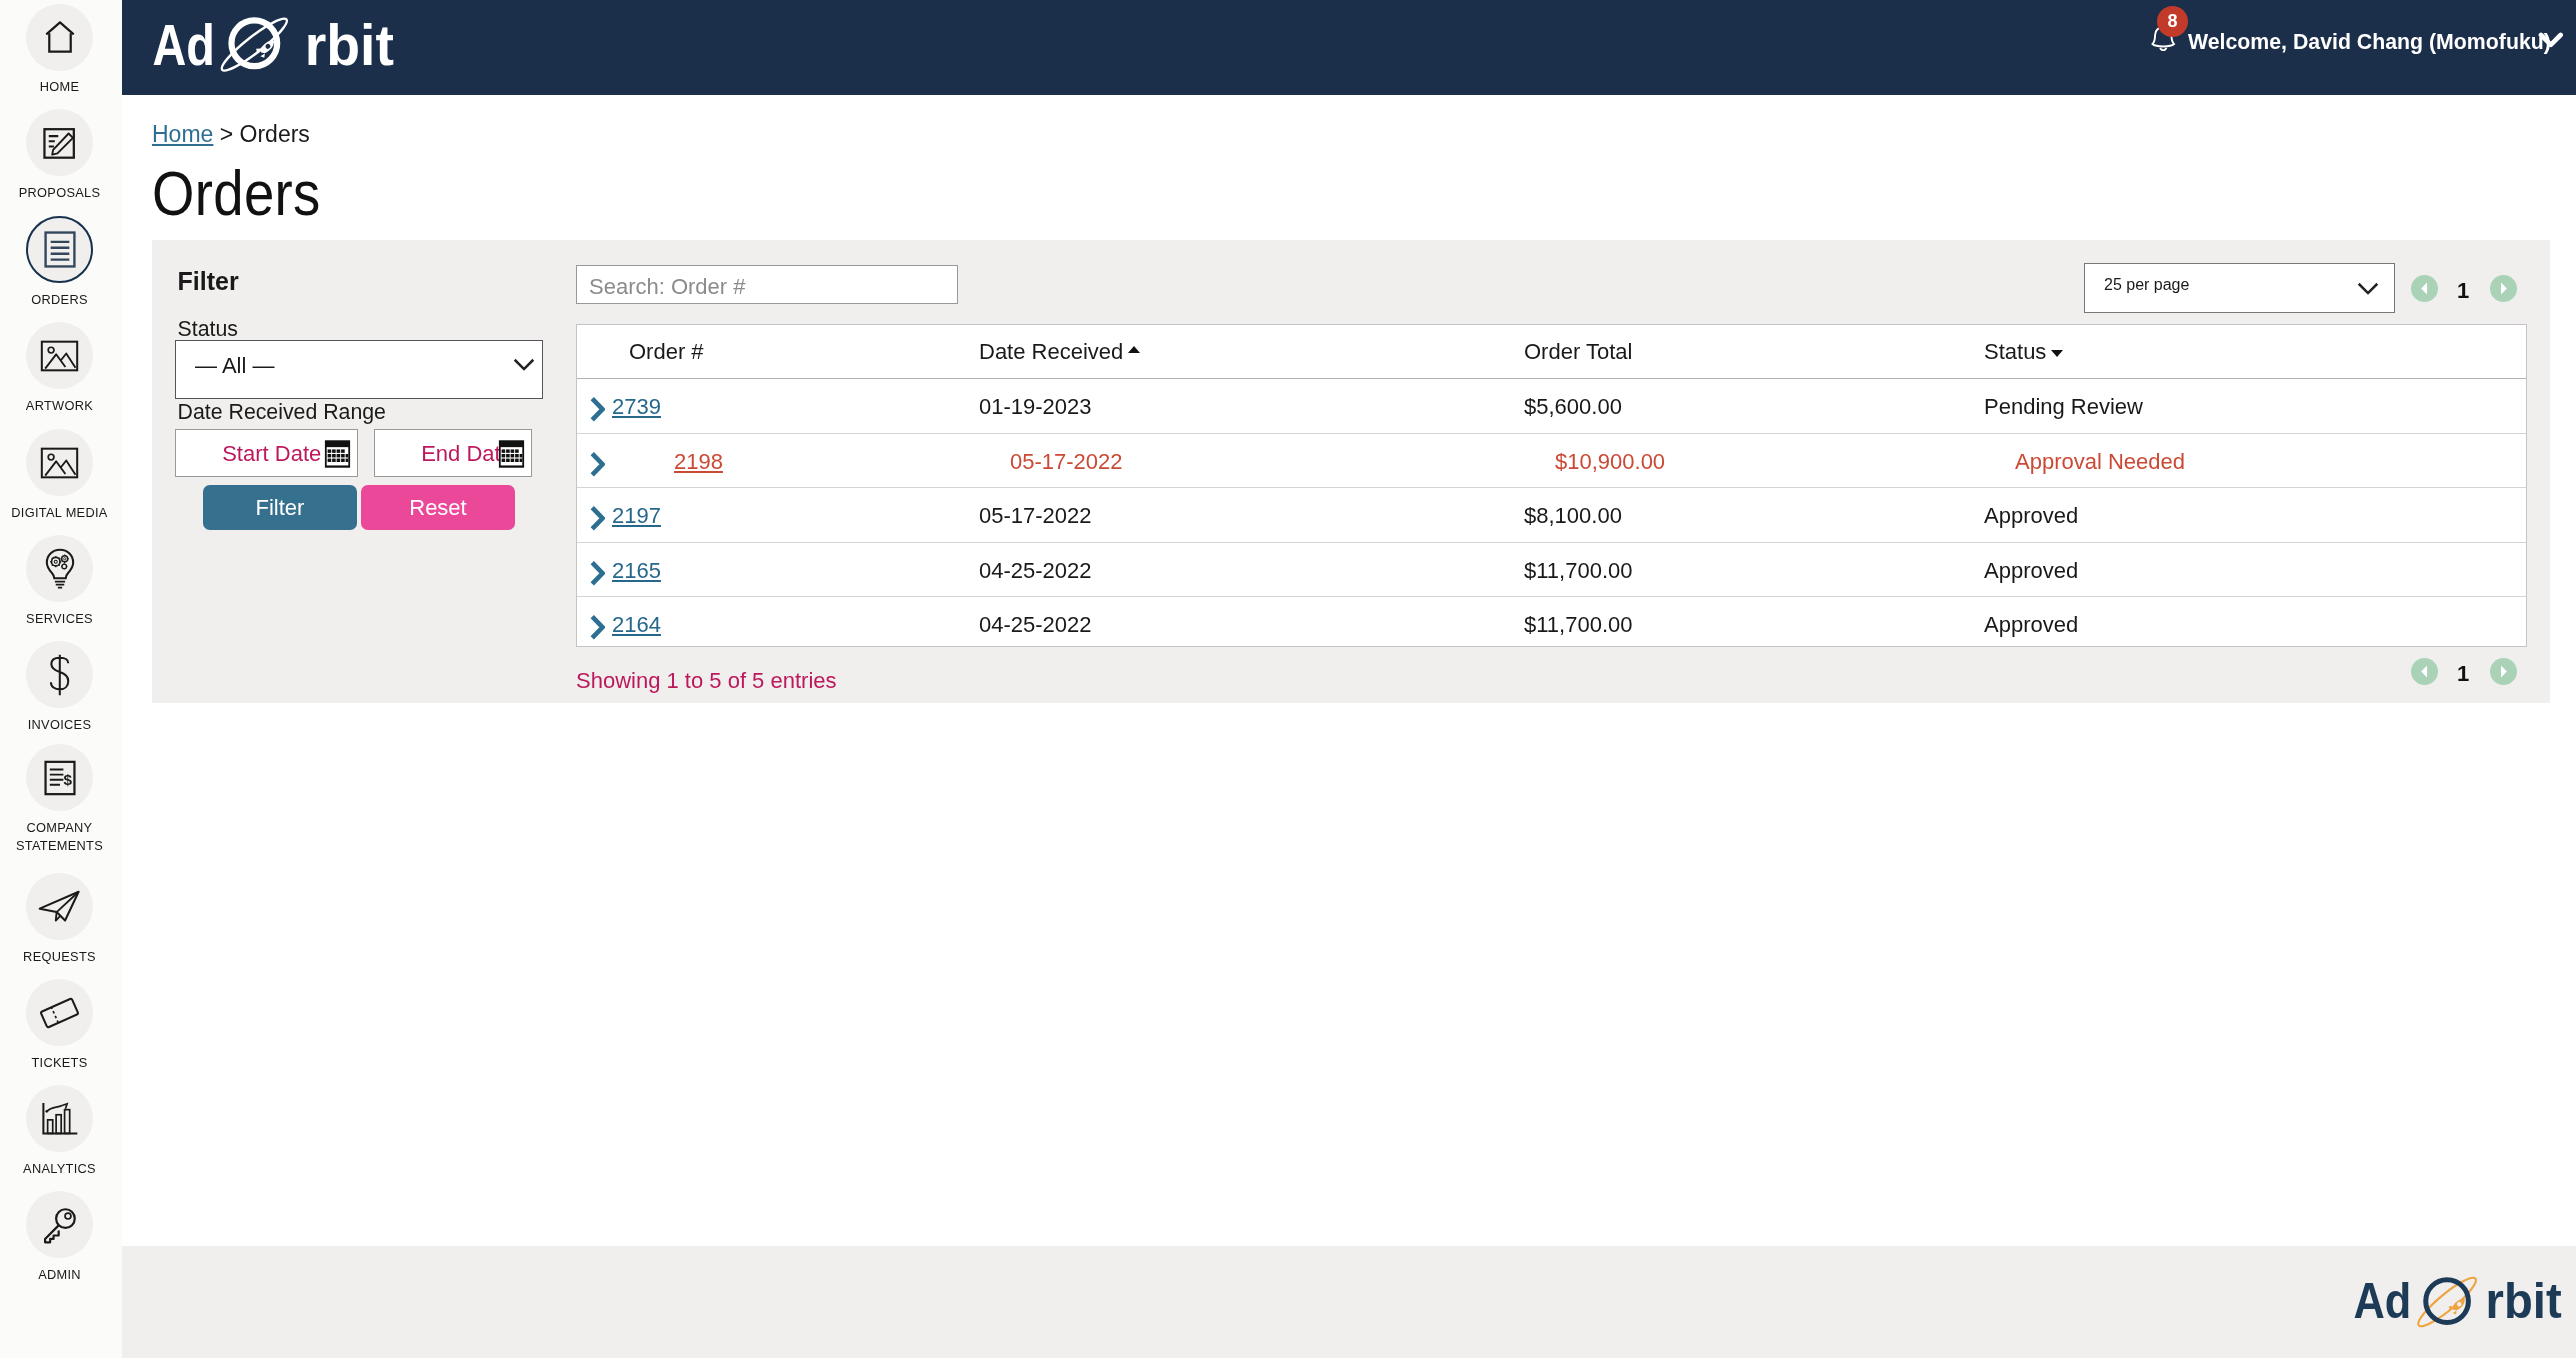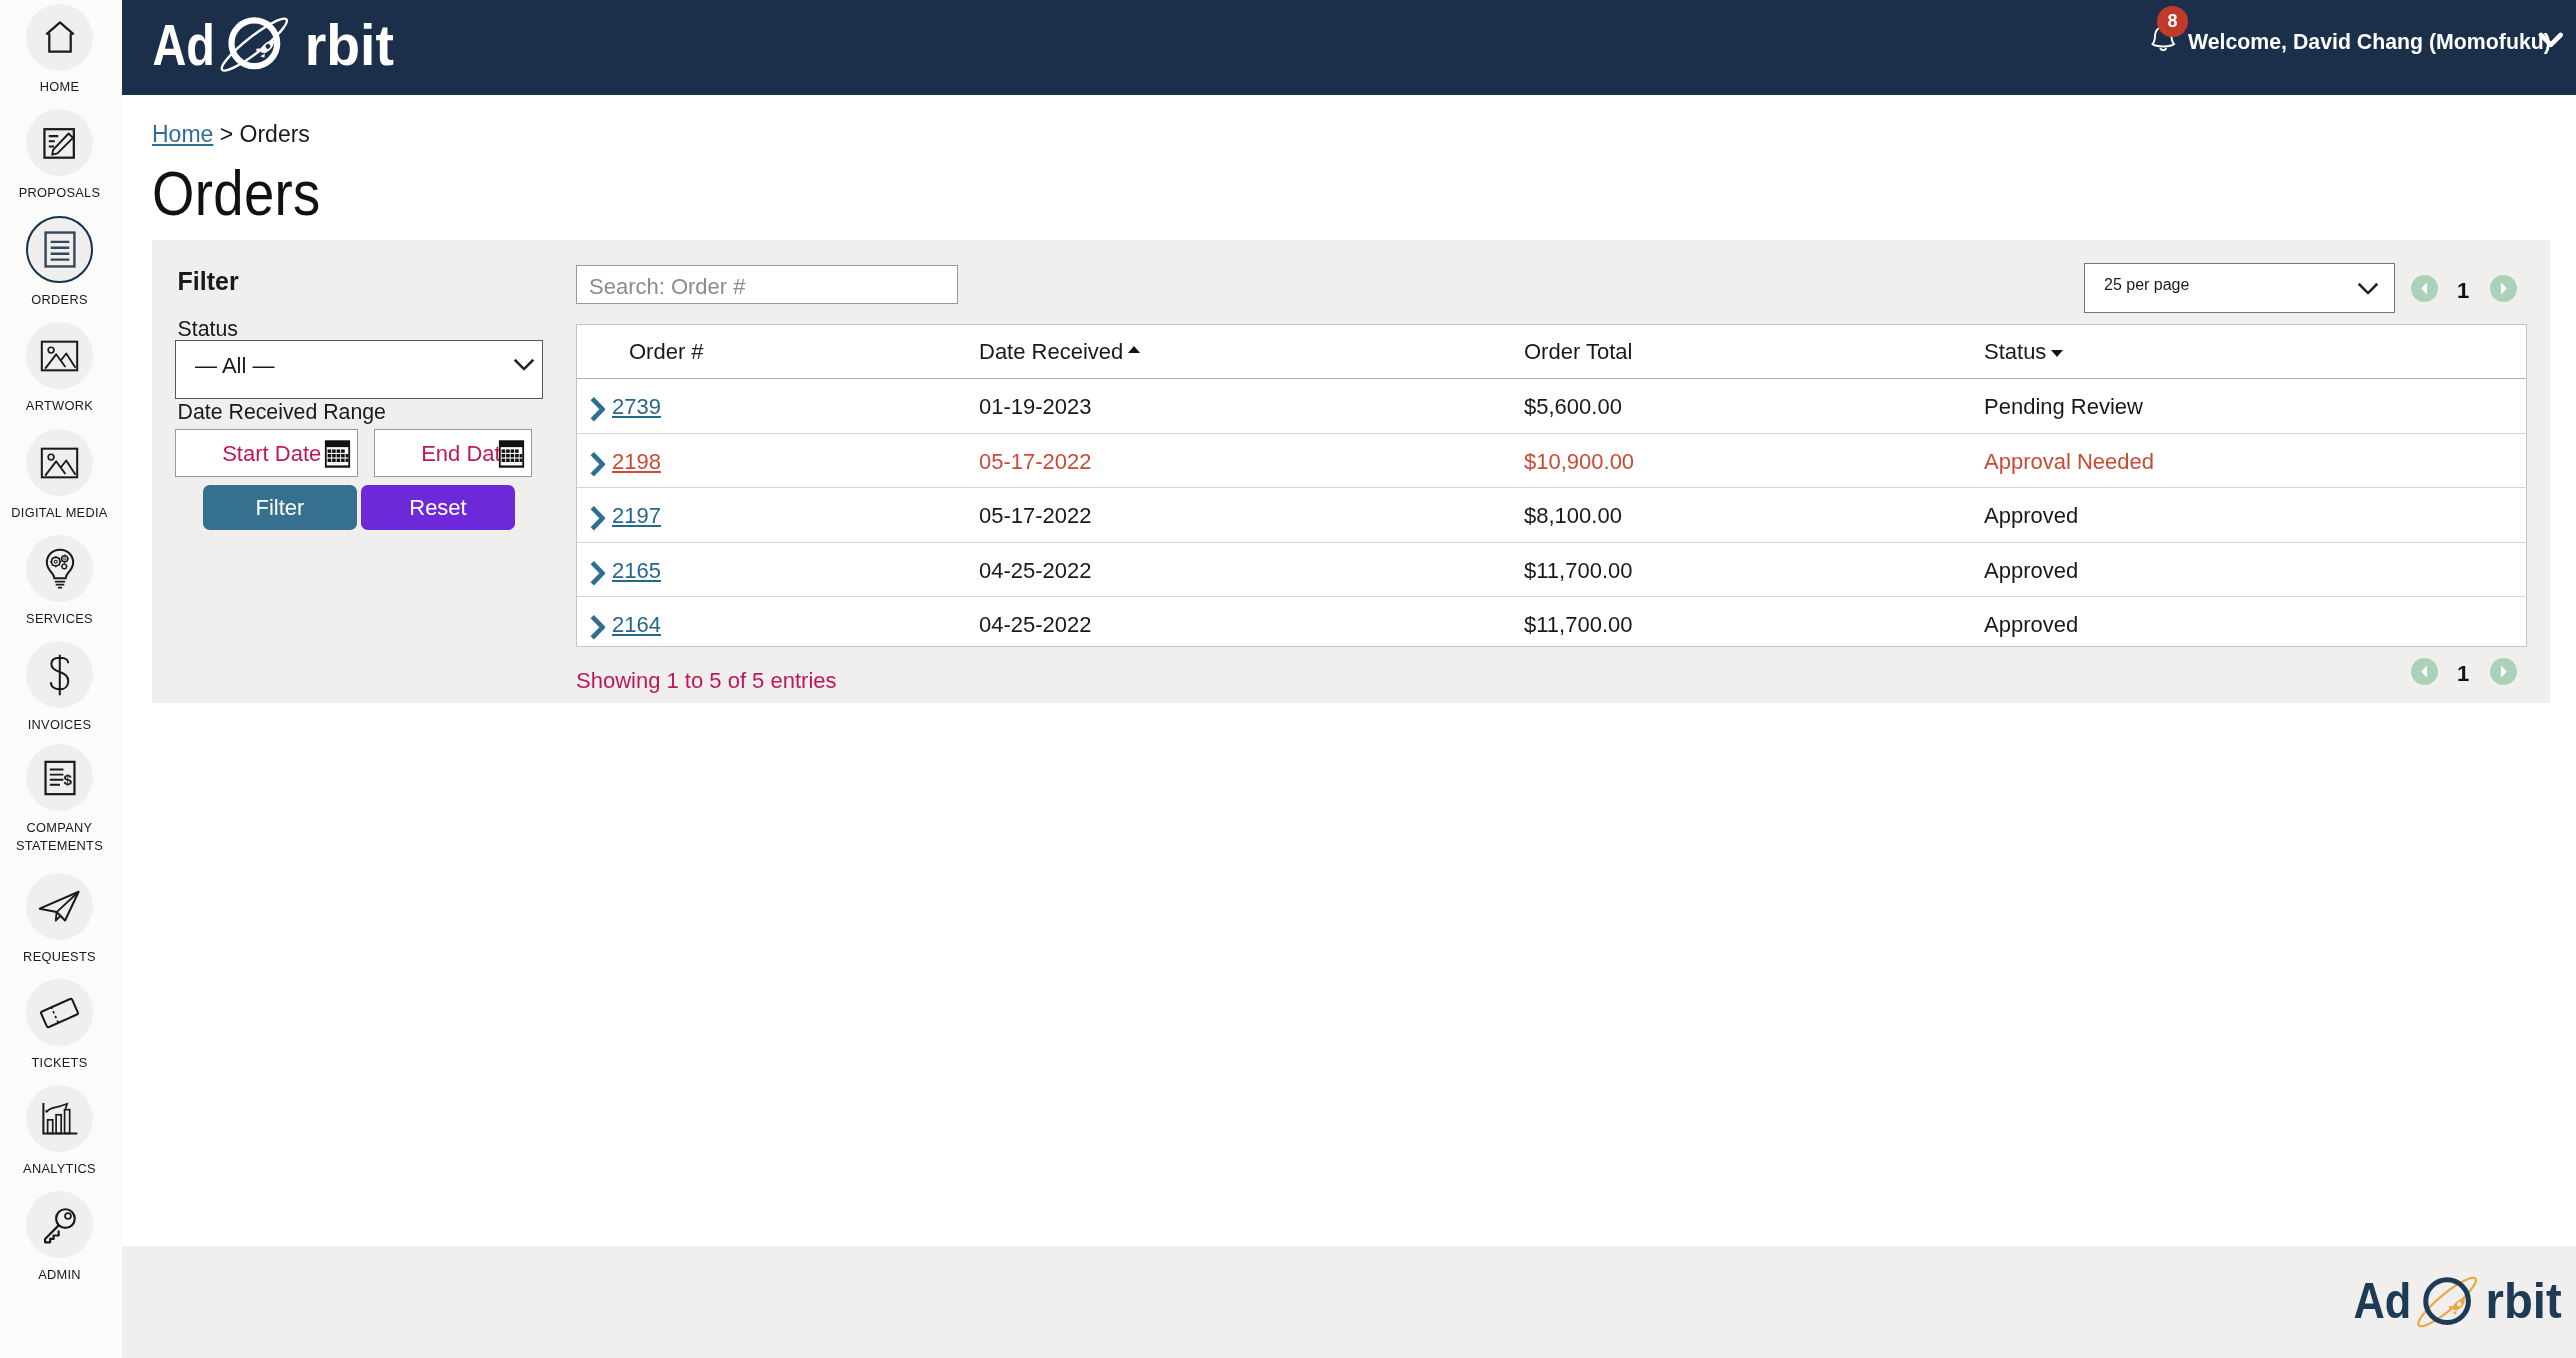--- a/index.html
+++ b/index.html
@@ -30,21 +30,21 @@
   #fselwrap { position:absolute; left:23px; top:100px; width:368px; height:59px; background:#fff; border:0.9px solid #555; }
   #fselwrap .seltext { position:absolute; left:19px; top:12px; font-size:22px; color:#1a1a1a; }
   #drlabel { position:absolute; left:25.6px; top:160px; }
   .dinput { position:absolute; top:189px; height:48px; background:#fff; border:0.9px solid #999; }
   .dinput .ph { position:absolute; left:10.2px; top:11px; font-size:22px; color:#be185d;margin-left:36px; }
   #dstart { left:23px; width:183px; }
   #dend { left:222px; width:158px; }
   .calicon { position:absolute; right:6px; top:7.7px; }
   .fbtn { position:absolute; top:245px; height:45px; border-radius:6.8px; color:#fff; font-size:22px; text-align:center; line-height:45px; }
   #btnfilter { left:51px; width:154px; background:#35708e; }
-  #btnreset { left:209px; width:154px; background:#6d28d9; }
+  #btnreset { left:209px; width:154px; background:#ec4899; }
 
   
   #search { position:absolute; left:424px; top:25px; width:382px; height:39px; background:#fff; border:0.9px solid #999; }
   #search .ph { position:absolute; left:12px; top:7.7px; font-size:22px; color:#8b8b8b; }
   #psel { position:absolute; left:1932px; top:23px; width:311px; height:50px; background:#fff; border:0.9px solid #777; }
   #psel .seltext { position:absolute; left:19px; top:12px; font-size:16px; color:#1a1a1a; }
   .pgbtn { position:absolute; width:27px; height:27px; border-radius:50%; background:#a9d2b6; }
   .pgbtn svg { position:absolute; left:0; top:0; }
   .pgnum { position:absolute; font-size:22px; font-weight:bold; color:#111; }
 
@@ -52,21 +52,21 @@
   #otable { position:absolute; left:424px; top:84px; width:1951px; height:323px; background:#fff; border:0.9px solid #c4c4c4; }
   .hcell { position:absolute; top:0; height:53px; font-size:22px; color:#1a1a1a; line-height:53px; }
   .trow { position:absolute; left:0; width:1949px; height:55px; border-top:0.9px solid #d4d4d4; }
   .trow.first { border-top-color:#b2b2b2; }
   .rcell { position:absolute; font-size:22px; color:#191919; top:15.4px; }
   .c1 { left:35px; }
   .c2 { left:402px; }
   .c3 { left:947px; }
   .c4 { left:1407px; }
   .olink { color:#26678c; text-decoration:underline; }
-  .red .rcell, .red .olink { color:#ca4a35; text-decoration-color:#ca4a35; }
+  .red .rcell, .red .olink { color:#ca4a35; text-decoration-color:#ca4a35;margin-left:31px; }
   .rowchev { position:absolute; left:11px; top:17px; }
   #showing { position:absolute; left:424px; top:428px; font-size:22px; color:#be185d; }
 
   
   #footer { position:absolute; left:122px; top:1246px; width:2454px; height:113px; background:#f0efed; }
 </style>
 </head>
 <body>
 
 <div id="topbar">

